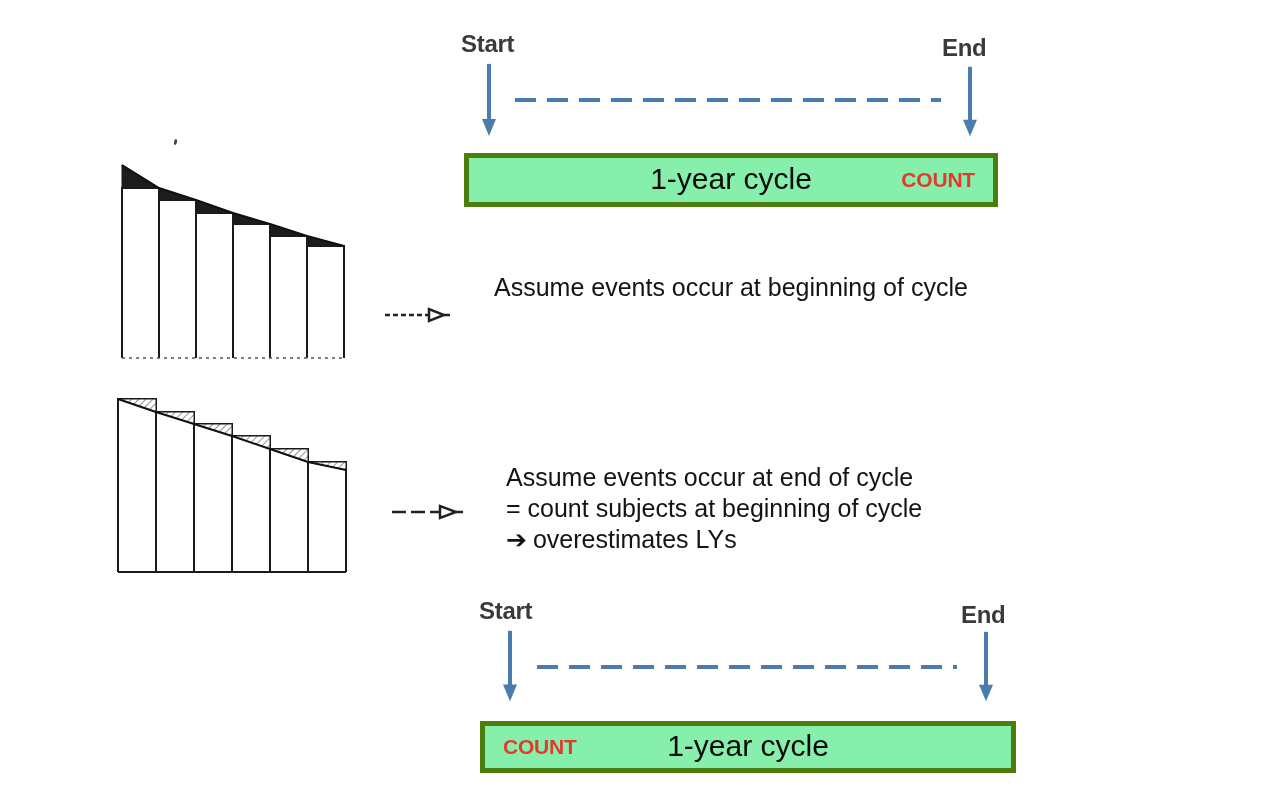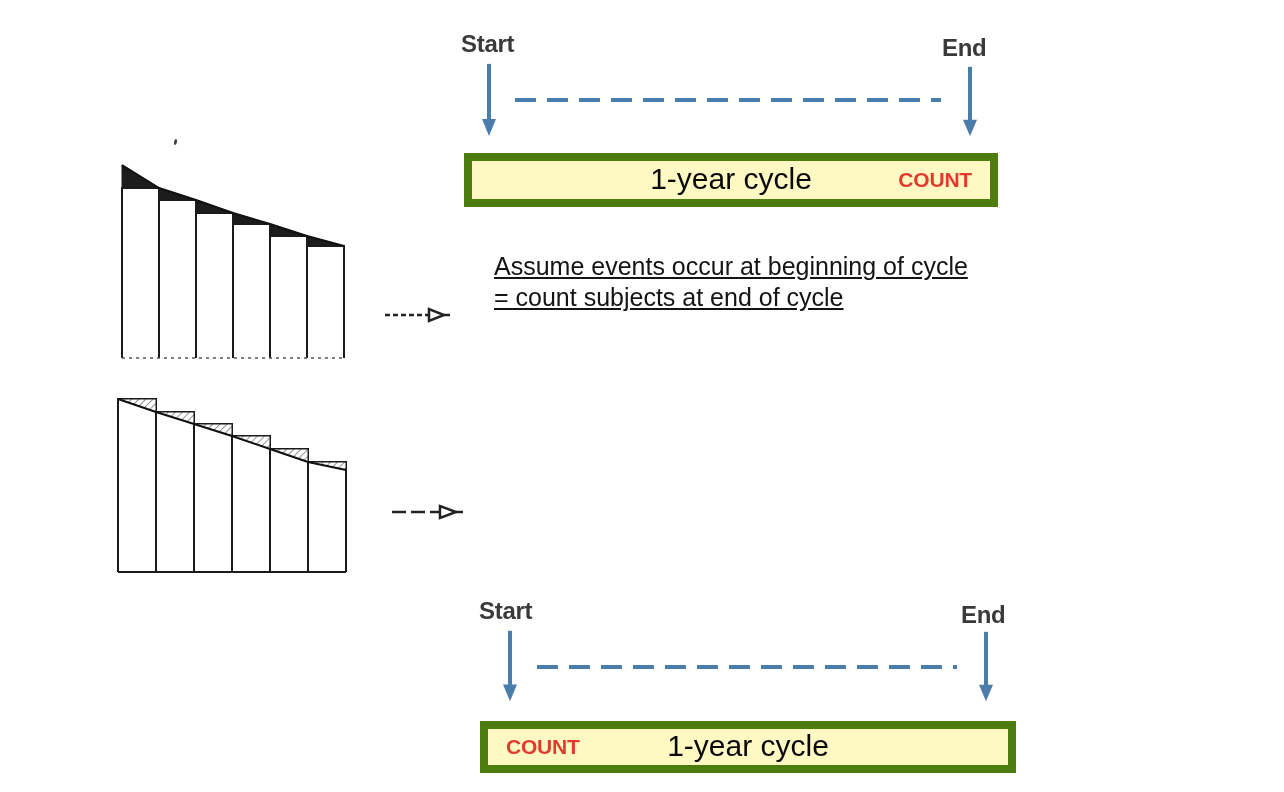--- a/index.html
+++ b/index.html
@@ -20,36 +20,36 @@
   #pos-top-start-arrow { left:480px; top:62px;  height:76px; }
   #pos-top-end-arrow   { left:961px; top:65px;  height:73px; }
   #pos-bot-start-arrow { left:501px; top:629px; height:74px; }
   #pos-bot-end-arrow   { left:977px; top:630px; height:73px; }
   
   .dashline { position:absolute; height:10px; }
   .dashline line { stroke:var(--blue,#4a7dab); stroke-width:4; stroke-dasharray:21 11; }
   #pos-top-dash { left:513px; top:95px;  width:430px; }
   #pos-bot-dash { left:535px; top:662px; width:424px; }
   
-  .cycle-box { position:absolute; border:8px solid #4d7c0f; background:#fef9c3; box-sizing:border-box; }
+  .cycle-box { position:absolute; border:5px solid #4d7c0f; background:#86efac; box-sizing:border-box; }
   #pos-top-box { left:464px; top:153px; width:534px; height:54px; }
   #pos-bot-box { left:480px; top:721px; width:536px; height:52px; }
   .cycle-label {
     position:absolute; left:0; right:0; top:50%; transform:translateY(-52%);
     text-align:center; font-size:30px; color:#0a0a0a;
   }
   .count-label {
     position:absolute; top:50%; transform:translateY(-50%);
     font-weight:bold; font-size:21px; color:var(--red,#e23b2e); letter-spacing:-0.2px;text-align:center;
   }
   .count-right { right:18px; }
   .count-left  { left:18px; }
   
   .annot { position:absolute; font-size:25px; line-height:31px; color:var(--ink,#141414); white-space:nowrap; }
-  #pos-annot-1 { left:494px; top:251px;text-decoration:underline; }
+  #pos-annot-1 { left:494px; top:272px; }
   #pos-annot-2 { left:506px; top:462px; }
   .glyph { font-family:"DejaVu Sans", sans-serif; font-weight:bold; margin-right:6px; }
   
   .mid-arrow { position:absolute; }
   .ma-line { stroke:#222; stroke-width:2.5; fill:none; }
   .ma-head { fill:#fff; stroke:#222; stroke-width:2.5; }
   #pos-mid-arrow-1 { left:383px; top:306px; }
   #pos-mid-arrow-2 { left:390px; top:503px; }
   
   .figure { position:absolute; }
@@ -128,21 +128,25 @@
     <line class="ma-line" x1="61" y1="9" x2="67" y2="9"></line>
   </svg>
   <svg class="mid-arrow" id="pos-mid-arrow-2" width="76" height="18" viewBox="0 0 76 18">
     <line class="ma-line" x1="2" y1="9" x2="50" y2="9" stroke-dasharray="14 5"></line>
     <polygon class="ma-head" points="50,3 50,15 66,9"></polygon>
     <line class="ma-line" x1="66" y1="9" x2="73" y2="9"></line>
   </svg>
 
   <div class="annot" id="pos-annot-1">
     <div>Assume events occur at beginning of cycle</div>
-    <div>= count subjects at end of cycle</div>
+  </div>
+  <div class="annot" id="pos-annot-2">
+    <div>Assume events occur at end of cycle</div>
+    <div>= count subjects at beginning of cycle</div>
+    <div><span class="glyph">➔</span><span>overestimates LYs</span></div>
   </div>
 
   <div class="tl-label" id="pos-bot-start">Start</div>
   <div class="tl-label" id="pos-bot-end">End</div>
   <svg class="varrow" id="pos-bot-start-arrow" viewBox="0 0 18 80" preserveAspectRatio="none">
     <line x1="9" y1="2" x2="9" y2="62"></line>
       <polygon points="2,60 16,60 9,78"></polygon>
   </svg>
   <svg class="varrow" id="pos-bot-end-arrow" viewBox="0 0 18 80" preserveAspectRatio="none">
     <line x1="9" y1="2" x2="9" y2="62"></line>

